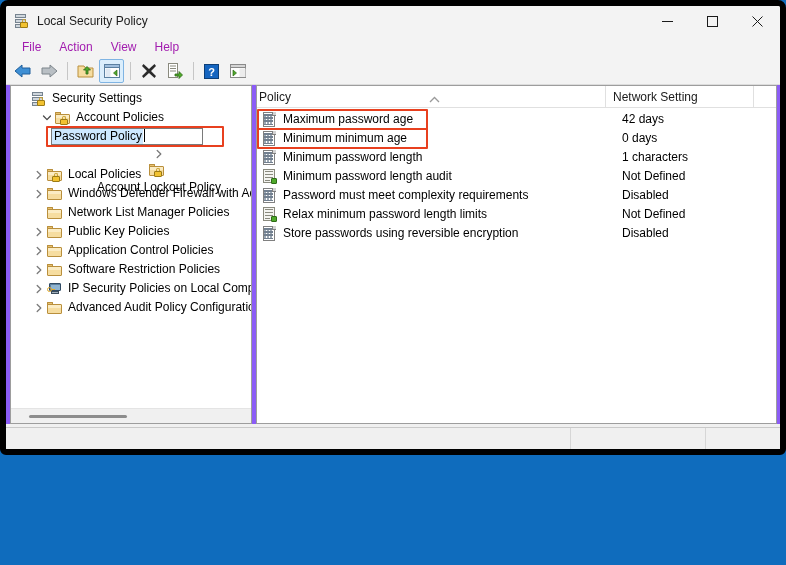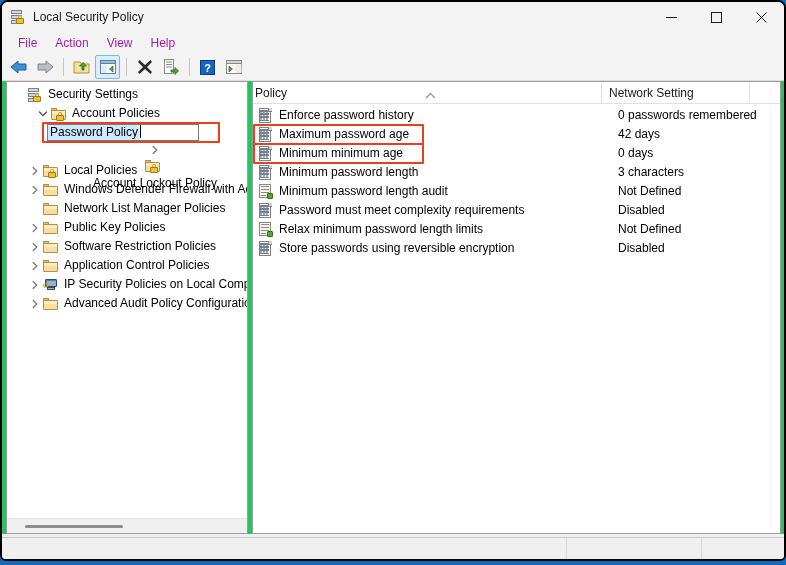--- a/index.html
+++ b/index.html
@@ -7,23 +7,23 @@
     width: 786px; height: 565px;
     font-family: "Liberation Sans", sans-serif;
     background: #0f6cbd;
     overflow: hidden;
   }
 
   
   #window {
     position: absolute;
     left: 0; top: 0;
-    width: 786px; height: 561px;
+    width: 786px; height: 455px;
     background: #f0f0f0;
-    border: 2px solid #000000;
+    border: 6px solid #000000;
     border-radius: 8px 8px 6px 6px;
     overflow: hidden;
     display: flex;
     flex-direction: column;
   }
 
   
   #titlebar {
     height: 30px;
     background: #f3f3f3;
@@ -94,21 +94,21 @@
     width: 1px; height: 18px;
     background: #c6c6c6;
     margin: 0 5px;
     flex: 0 0 1px;
   }
 
   
   #body {
     flex: 1 1 auto;
     display: flex;
-    background: #22c55e;
+    background: #8b5cf6;
     padding: 0 3px 0 4px;
     min-height: 0;
   }
   #leftpane {
     width: 242px;
     flex: 0 0 242px;
     background: #ffffff;
     border: 1px solid #9d9d9d;
     display: flex;
     flex-direction: column;
@@ -620,35 +620,35 @@
               <svg width="10" height="10" viewBox="0 0 10 10">
                 <path d="M3.2 1.5 L6.8 5 L3.2 8.5" fill="none" stroke="#7a7a7a" stroke-width="1.3" stroke-linecap="round" stroke-linejoin="round"></path>
               </svg>
             </span>
             <span class="ticon">
               <span class="ic-folder">
                 <span class="tab"></span>
                 <span class="bodyf"></span>
               </span>
             </span>
+            <span class="tlabel">Application Control Policies</span>
+          </div>
+          <div class="tnode" style="padding-left: 20px;">
+            <span class="chev">
+              <svg width="10" height="10" viewBox="0 0 10 10">
+                <path d="M3.2 1.5 L6.8 5 L3.2 8.5" fill="none" stroke="#7a7a7a" stroke-width="1.3" stroke-linecap="round" stroke-linejoin="round"></path>
+              </svg>
+            </span>
+            <span class="ticon">
+              <span class="ic-folder">
+                <span class="tab"></span>
+                <span class="bodyf"></span>
+              </span>
+            </span>
             <span class="tlabel">Software Restriction Policies</span>
-          </div>
-          <div class="tnode" style="padding-left: 20px;">
-            <span class="chev">
-              <svg width="10" height="10" viewBox="0 0 10 10">
-                <path d="M3.2 1.5 L6.8 5 L3.2 8.5" fill="none" stroke="#7a7a7a" stroke-width="1.3" stroke-linecap="round" stroke-linejoin="round"></path>
-              </svg>
-            </span>
-            <span class="ticon">
-              <span class="ic-folder">
-                <span class="tab"></span>
-                <span class="bodyf"></span>
-              </span>
-            </span>
-            <span class="tlabel">Application Control Policies</span>
           </div>
           <div class="tnode" style="padding-left: 20px;">
             <span class="chev">
               <svg width="10" height="10" viewBox="0 0 10 10">
                 <path d="M3.2 1.5 L6.8 5 L3.2 8.5" fill="none" stroke="#7a7a7a" stroke-width="1.3" stroke-linecap="round" stroke-linejoin="round"></path>
               </svg>
             </span>
             <span class="ticon">
               <span class="ic-comp">
                 <span class="screen"></span>
@@ -700,57 +700,46 @@
       </div>
       <div id="lv-rows">
           <div class="lrow">
             <span class="picon">
               <span class="ic-doc">
                 <span class="sheet"></span>
                 <span class="grid"></span>
                 <span class="fold"></span>
               </span>
             </span>
-            <span class="pname">Enforce password history</span>
-            <span class="pval">0 passwords remembered</span>
+            <span class="pname">Maximum password age</span>
+            <span class="pval">42 days</span>
+            <span class="redbox" style="left: 0px; top: -1px; width: 171px; height: 21px; border-color: rgb(232, 64, 31);"></span>
           </div>
           <div class="lrow">
             <span class="picon">
               <span class="ic-doc">
                 <span class="sheet"></span>
                 <span class="grid"></span>
                 <span class="fold"></span>
               </span>
             </span>
-            <span class="pname">Maximum password age</span>
-            <span class="pval">42 days</span>
+            <span class="pname">Minimum minimum age</span>
+            <span class="pval">0 days</span>
             <span class="redbox" style="left: 0px; top: -1px; width: 171px; height: 21px; border-color: rgb(232, 64, 31);"></span>
           </div>
           <div class="lrow">
             <span class="picon">
               <span class="ic-doc">
                 <span class="sheet"></span>
                 <span class="grid"></span>
                 <span class="fold"></span>
               </span>
             </span>
-            <span class="pname">Minimum minimum age</span>
-            <span class="pval">0 days</span>
-            <span class="redbox" style="left: 0px; top: -1px; width: 171px; height: 21px; border-color: rgb(232, 64, 31);"></span>
-          </div>
-          <div class="lrow">
-            <span class="picon">
-              <span class="ic-doc">
-                <span class="sheet"></span>
-                <span class="grid"></span>
-                <span class="fold"></span>
-              </span>
-            </span>
             <span class="pname">Minimum password length</span>
-            <span class="pval">3 characters</span>
+            <span class="pval">1 characters</span>
           </div>
           <div class="lrow">
             <span class="picon">
               <span class="ic-audit">
                 <span class="sheet"></span>
                 <span class="bar b1"></span>
                 <span class="bar b2"></span>
                 <span class="bar b3"></span>
                 <span class="bar b4"></span>
                 <span class="gdot"></span>

